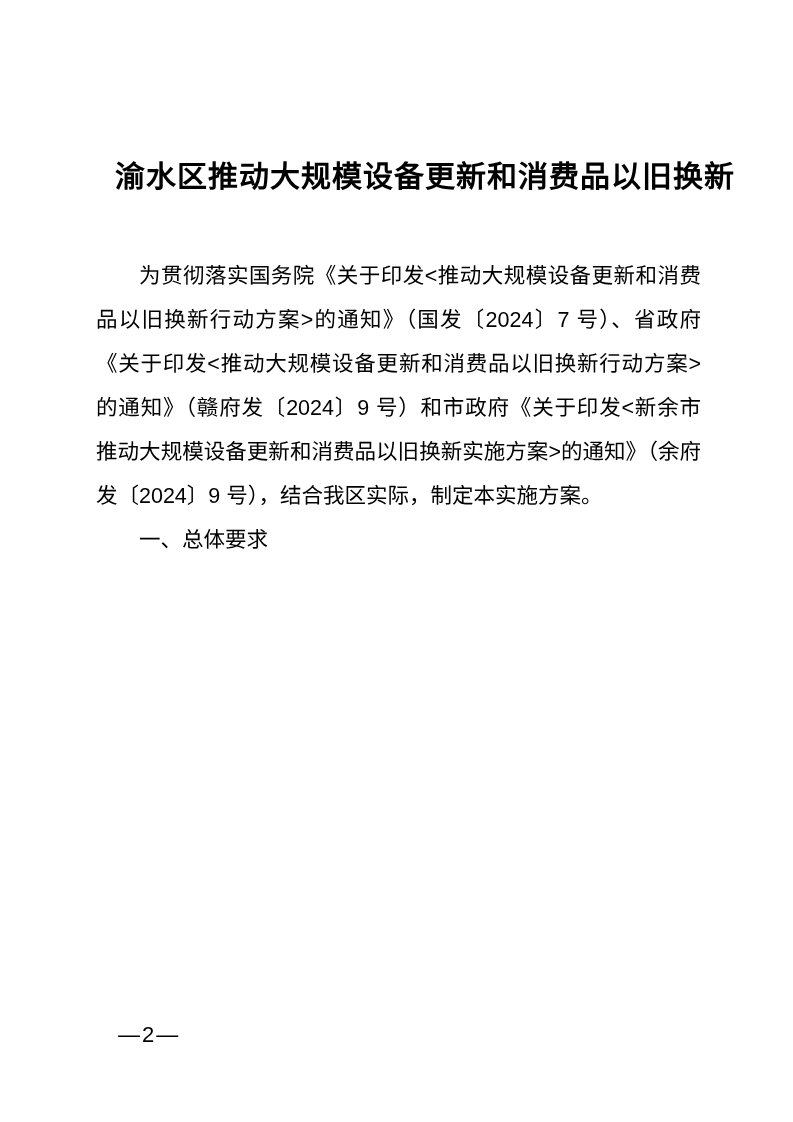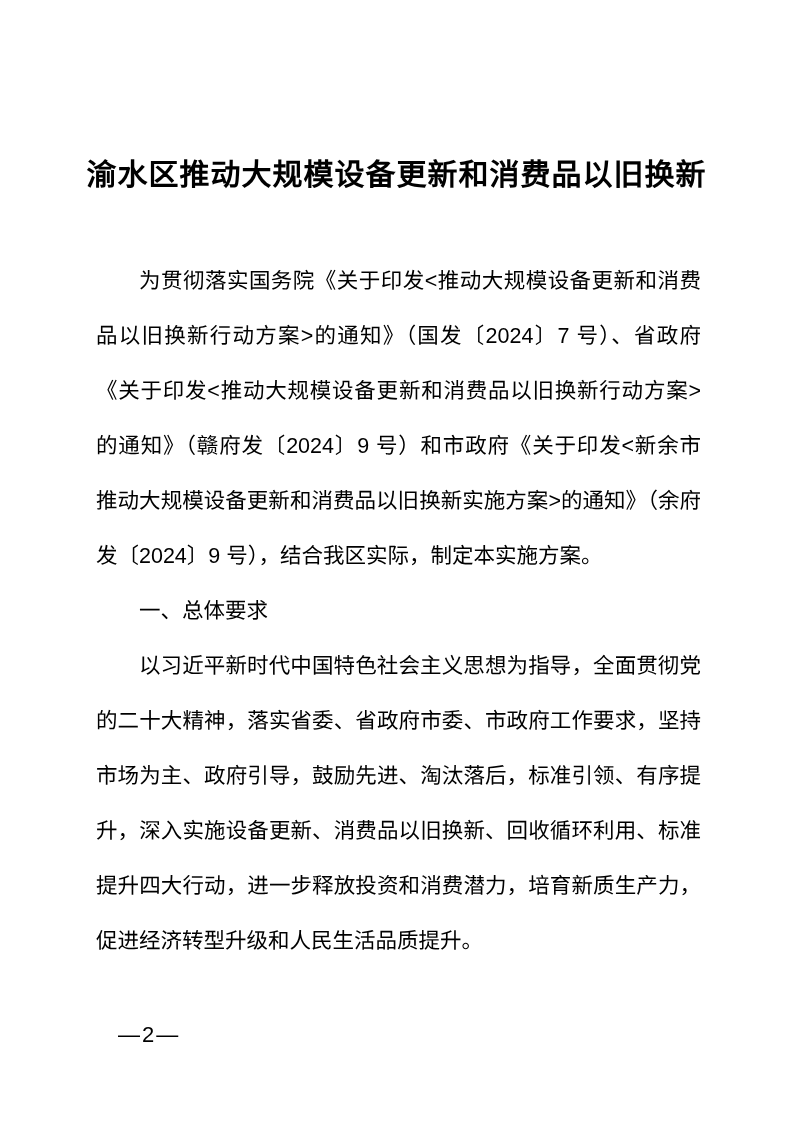--- a/index.html
+++ b/index.html
@@ -12,31 +12,30 @@
     width: 793px;
     height: 1122px;
     margin: 0 auto;
     background: #ffffff;
     color: #000000;
     font-family: "Liberation Sans", sans-serif;
     overflow: hidden;
   }
   .title-block {
     margin: 156px 58px 0 58px;
-    text-align: center;
+    text-align: right;
     font-size: 30px;
     font-weight: 700;
     line-height: 42px;
     letter-spacing: 1px;
-    font-family: Liberation Mono, monospace;
   }
   .content {
     margin: 56px 92px 0 96px;
     font-size: 21.5px;
-    line-height: 55px;
+    line-height: 44px;
     text-align: justify;
     text-justify: inter-ideograph;
   }
   .content p {
     margin: 0;
     padding: 0;
     text-indent: 2em;
   }
   .page-number {
     position: absolute;
@@ -51,18 +50,17 @@
 
 <div class="page">
 
   <div class="title-block">
     <div>渝水区推动大规模设备更新和消费品以旧换新</div>
   </div>
 
   <div class="content">
     <p>为贯彻落实国务院《关于印发&lt;推动大规模设备更新和消费品以旧换新行动方案&gt;的通知》（国发〔2024〕7 号）、省政府《关于印发&lt;推动大规模设备更新和消费品以旧换新行动方案&gt;的通知》（赣府发〔2024〕9 号）和市政府《关于印发&lt;新余市推动大规模设备更新和消费品以旧换新实施方案&gt;的通知》（余府发〔2024〕9 号），结合我区实际，制定本实施方案。</p>
     <p>一、总体要求</p>
-    <p>以习近平新时代中国特色社会主义思想为指导，全面贯彻党的二十大精神，落实省委、省政府市委、市政府工作要求，坚持市场为主、政府引导，鼓励先进、淘汰落后，标准引领、有序提升，深入实施设备更新、消费品以旧换新、回收循环利用、标准提升四大行动，进一步释放投资和消费潜力，培育新质生产力，促进经济转型升级和人民生活品质提升。</p>
   </div>
 
   <div class="page-number">—2—</div>
 
 </div>
 
 </body></html>

